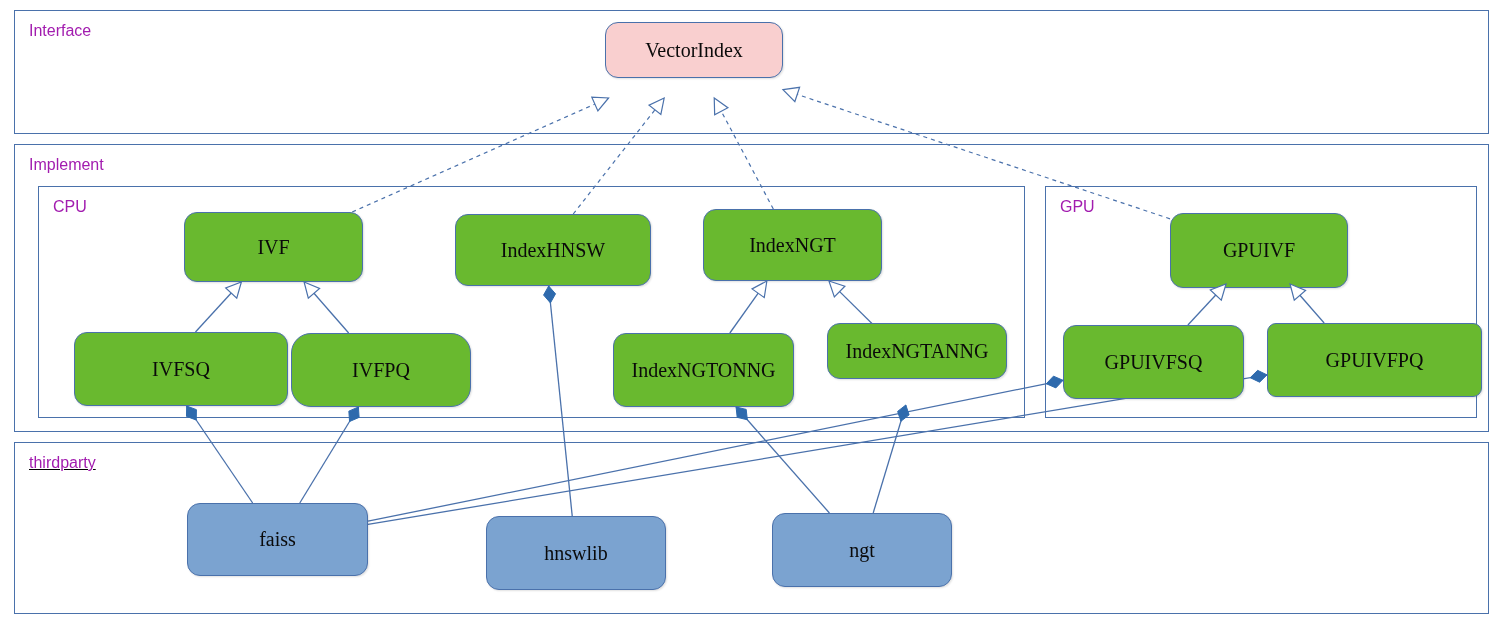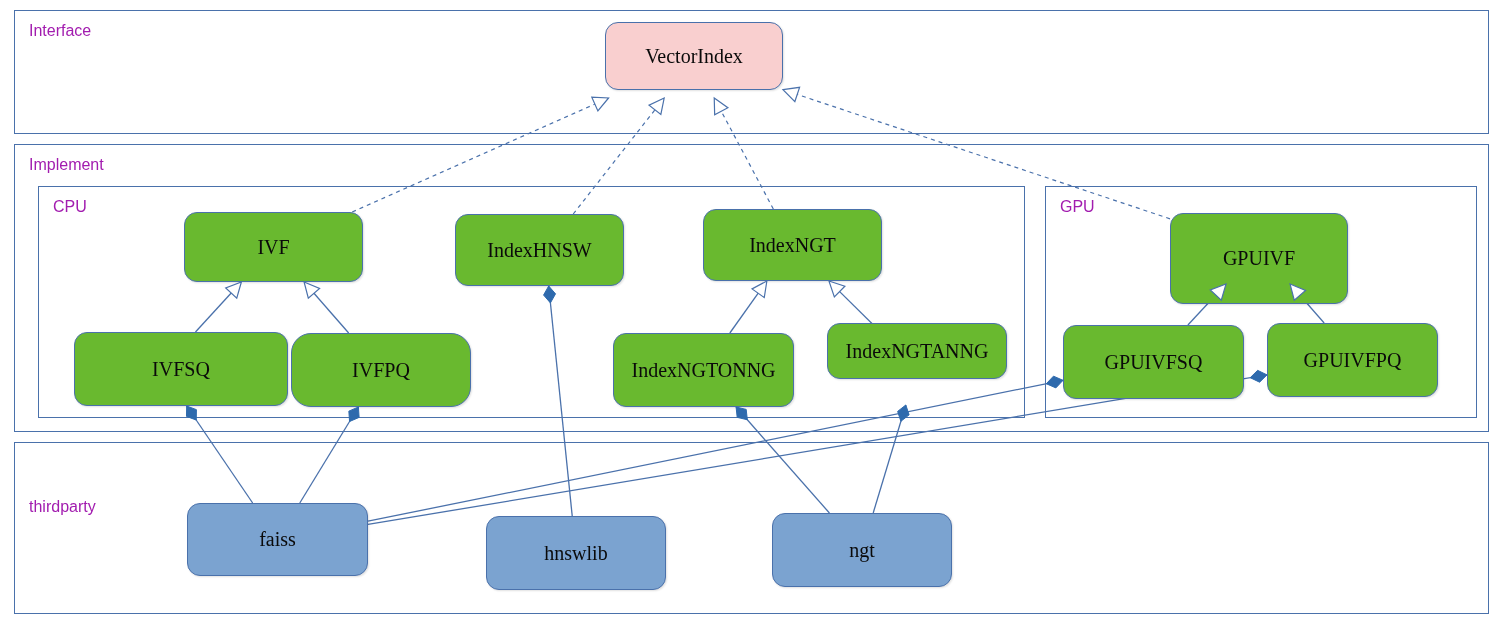--- a/index.html
+++ b/index.html
@@ -18,22 +18,22 @@
   }
   .container > .clabel{
     position:absolute;
     font-family:"Liberation Sans", sans-serif;
     font-size:16px;
     color:#a21caf;
     white-space:nowrap;
     line-height:1;
   }
   .clabel.misspelled{
+    text-decoration:underline;
     text-decoration-color:#000;
-    margin-top:44px;
   }
 
   
   .node{
     position:absolute;
     box-sizing:border-box;
     border:1.4px solid #4a71ab;
     border-radius:13px;
     display:flex;align-items:center;justify-content:center;
     font-family:"Liberation Serif", serif;
@@ -122,51 +122,51 @@
       </g>
       <g>
         <line x1="829.4194444444445" y1="513" x2="736.0805555555555" y2="407" stroke="#4a71ab" stroke-width="1.3"></line>
       </g>
       <g>
         <line x1="873.1813186813187" y1="513" x2="905.8186813186813" y2="405" stroke="#4a71ab" stroke-width="1.3"></line>
       </g>
     </svg>
 
   <div id="node-layer">
-      <div class="node pink" style="left: 605px; top: 22px; width: 178px; height: 68px;">
+      <div class="node pink" style="left: 605px; top: 22px; width: 178px; height: 56px;">
         <span>VectorIndex</span>
       </div>
       <div class="node green" style="left: 184px; top: 212px; width: 179px; height: 70px;">
         <span>IVF</span>
       </div>
-      <div class="node green" style="left: 455px; top: 214px; width: 169px; height: 72px;">
+      <div class="node green" style="left: 455px; top: 214px; width: 196px; height: 72px;">
         <span>IndexHNSW</span>
       </div>
       <div class="node green" style="left: 703px; top: 209px; width: 179px; height: 72px;">
         <span>IndexNGT</span>
       </div>
-      <div class="node green" style="left: 1170px; top: 213px; width: 178px; height: 91px;">
+      <div class="node green" style="left: 1170px; top: 213px; width: 178px; height: 75px;">
         <span>GPUIVF</span>
       </div>
       <div class="node green" style="left: 74px; top: 332px; width: 214px; height: 74px;">
         <span>IVFSQ</span>
       </div>
       <div class="node green" style="left: 291px; top: 333px; width: 180px; height: 74px; border-radius: 20px;">
         <span>IVFPQ</span>
       </div>
       <div class="node green" style="left: 613px; top: 333px; width: 181px; height: 74px;">
         <span>IndexNGTONNG</span>
       </div>
       <div class="node green" style="left: 827px; top: 323px; width: 180px; height: 56px; text-align: center;">
         <span>IndexNGTANNG</span>
       </div>
       <div class="node green" style="left: 1063px; top: 325px; width: 181px; height: 74px; align-items: center;">
         <span>GPUIVFSQ</span>
       </div>
-      <div class="node green" style="left: 1267px; top: 323px; width: 171px; height: 74px;">
+      <div class="node green" style="left: 1267px; top: 323px; width: 215px; height: 74px; border-radius: 9px;">
         <span>GPUIVFPQ</span>
       </div>
       <div class="node blue" style="left: 187px; top: 503px; width: 181px; height: 73px;">
         <span>faiss</span>
       </div>
       <div class="node blue" style="left: 486px; top: 516px; width: 180px; height: 74px;">
         <span>hnswlib</span>
       </div>
       <div class="node blue" style="left: 772px; top: 513px; width: 180px; height: 74px;">
         <span>ngt</span>

